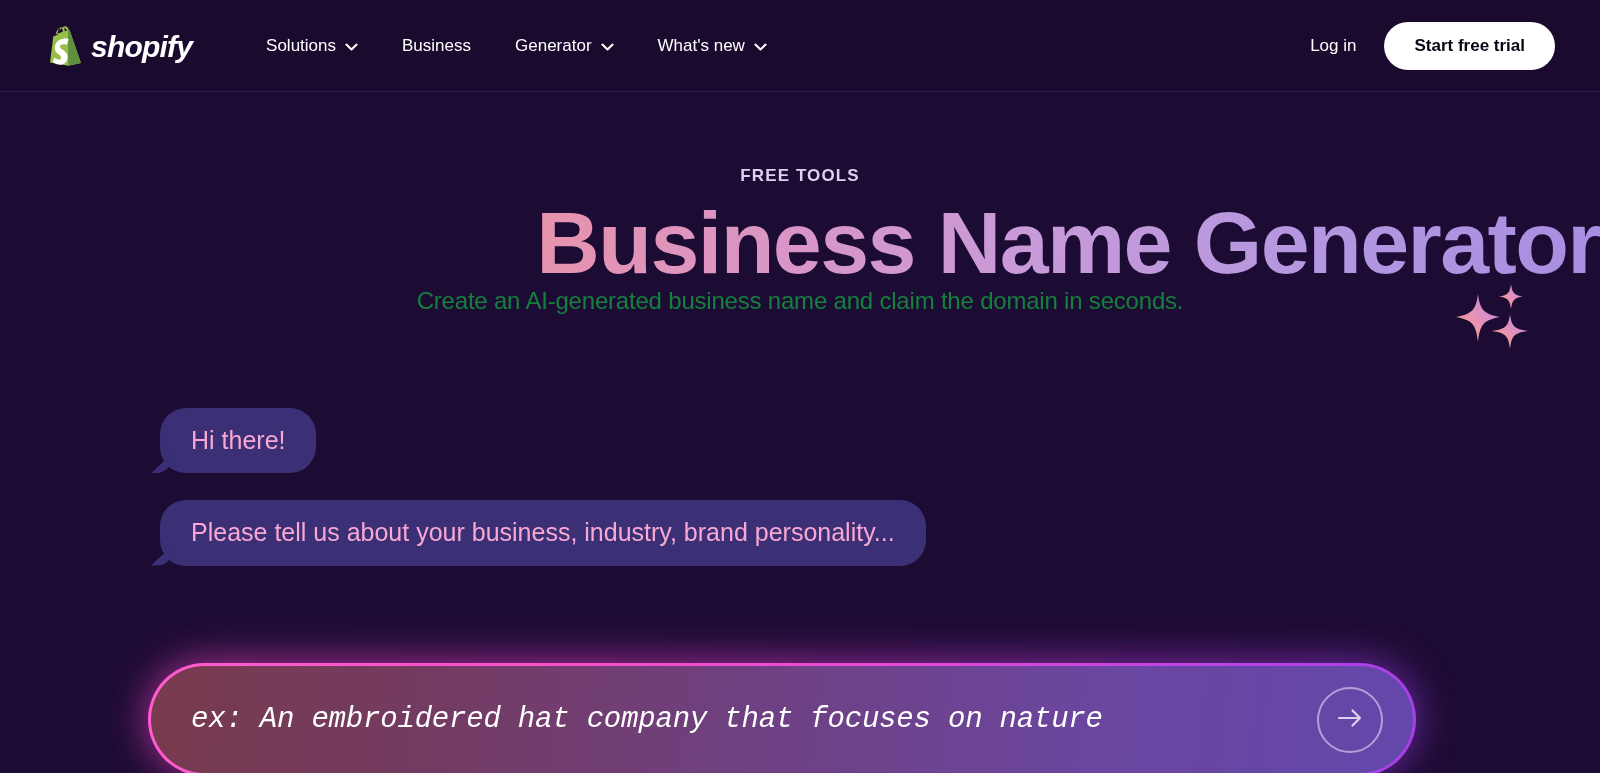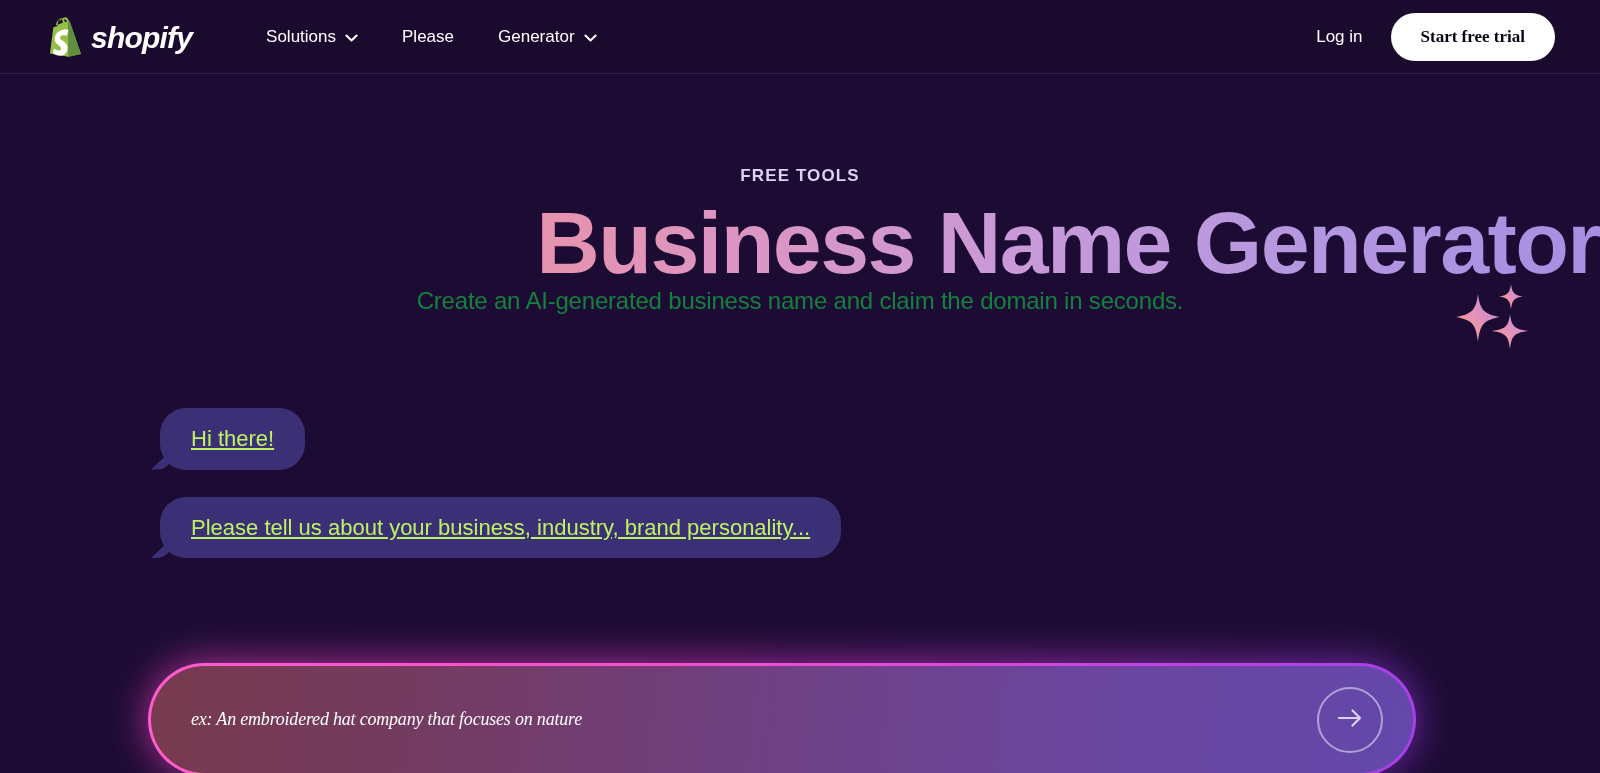--- a/index.html
+++ b/index.html
@@ -16,21 +16,21 @@
     font-family: "Liberation Sans", sans-serif;
     color: #ffffff;
     position: relative;
   }
 
   
   .navbar {
     position: absolute;
     top: 0; left: 0;
     width: 1600px;
-    height: 74px;
+    height: 92px;
     background: #1a0a2e;
     border-bottom: 1px solid #2f1a4d;
     display: flex;
     align-items: center;
     padding: 0 45px 0 48px;
   }
 
   .brand {
     display: flex;
     align-items: center;
@@ -90,21 +90,21 @@
   .trial-btn {
     background: #ffffff;
     color: #0b0415;
     font-size: 17px;
     font-weight: bold;
     border: none;
     border-radius: 999px;
     padding: 14px 30px;
     cursor: pointer;
     white-space: nowrap;
-    font-family: Liberation Serif, serif;
+    font-family: Liberation Sans, sans-serif;
   }
 
   
   .hero {
     position: absolute;
     top: 71px; left: 0;
     width: 1600px;
     height: 702px;
   }
 
@@ -165,26 +165,25 @@
     position: absolute;
     top: 337px;
     left: 160px;
     width: 1300px;
   }
 
   .bubble {
     position: relative;
     display: inline-block;
     background: #3b3075;
-    color: #bef264;
-    font-size: 22px;
+    color: #f9a8d4;
+    font-size: 25px;
     border-radius: 26px;
     padding: 17px 31px;
     line-height: 1.25;
-    text-decoration: underline;
   }
   .bubble::after {
     content: "";
     position: absolute;
     left: -9px;
     bottom: 0px;
     width: 22px;
     height: 22px;
     background: #3b3075;
     border-bottom-right-radius: 17px;
@@ -236,22 +235,22 @@
     align-items: center;
     padding: 0 30px 0 40px;
     overflow: hidden;
   }
 
   .prompt-input {
     flex: 1 1 auto;
     background: transparent;
     border: none;
     outline: none;
-    font-family: Liberation Serif, serif;
-    font-size: 18px;
+    font-family: Liberation Mono, monospace;
+    font-size: 29px;
     font-style: italic;
     color: #ffffff;
     letter-spacing: -0.2px;
   }
   .prompt-input::placeholder {
     color: #ffffff;
     opacity: 1;
     font-style: italic;
   }
 
@@ -298,32 +297,40 @@
     <div class="nav-item">
       <span>Solutions</span>
       <span>
         <svg class="chev" viewBox="0 0 13 8" aria-hidden="true">
             <path d="M1.4 1.6L6.5 6.4 11.6 1.6" fill="none" stroke="#ffffff" stroke-width="2.1" stroke-linecap="round" stroke-linejoin="round"></path>
           </svg>
       </span>
     </div>
 
     <div class="nav-item">
-      <span>Please</span>
+      <span>Business</span>
     </div>
 
     <div class="nav-item">
       <span>Generator</span>
       <span>
         <svg class="chev" viewBox="0 0 13 8" aria-hidden="true">
             <path d="M1.4 1.6L6.5 6.4 11.6 1.6" fill="none" stroke="#ffffff" stroke-width="2.1" stroke-linecap="round" stroke-linejoin="round"></path>
           </svg>
       </span>
     </div>
 
+    <div class="nav-item">
+      <span>What's new</span>
+      <span>
+        <svg class="chev" viewBox="0 0 13 8" aria-hidden="true">
+            <path d="M1.4 1.6L6.5 6.4 11.6 1.6" fill="none" stroke="#ffffff" stroke-width="2.1" stroke-linecap="round" stroke-linejoin="round"></path>
+          </svg>
+      </span>
+    </div>
 
   </nav>
 
   <div class="nav-right">
     <a class="login-link">Log in</a>
     <button class="trial-btn">Start free trial</button>
   </div>
 
 </header>
 

